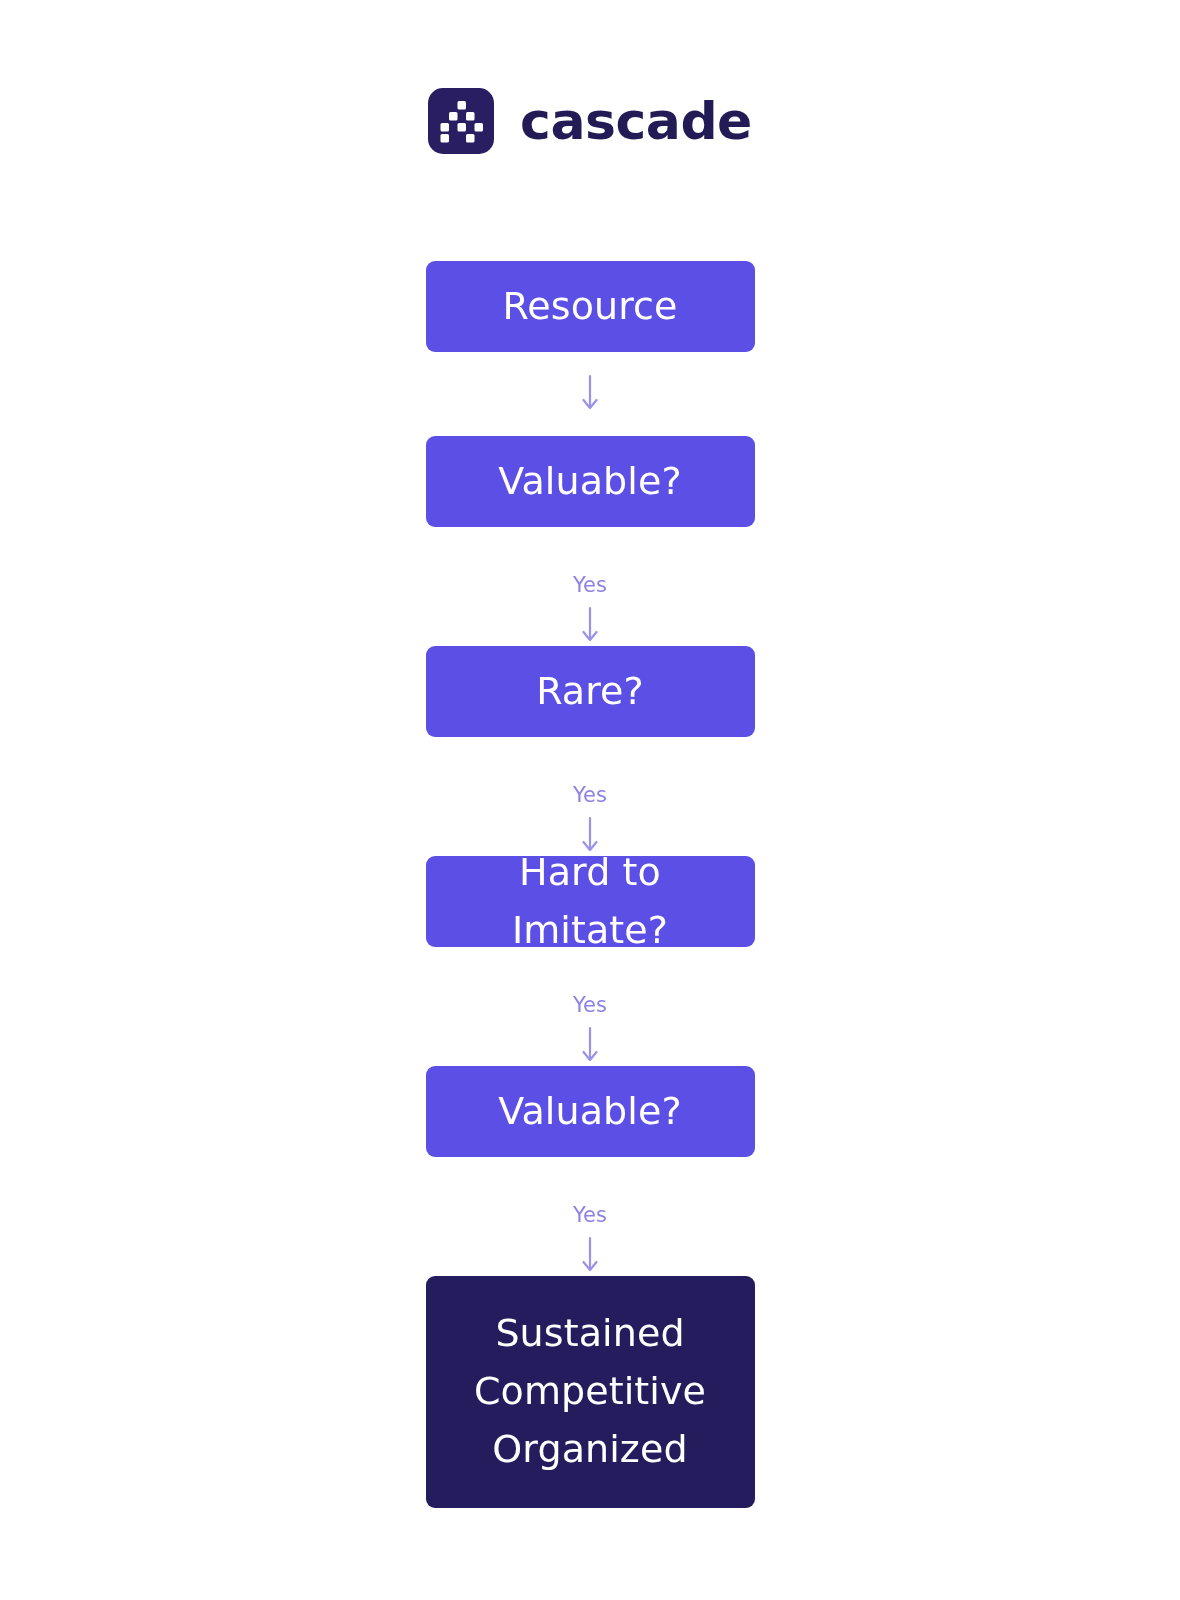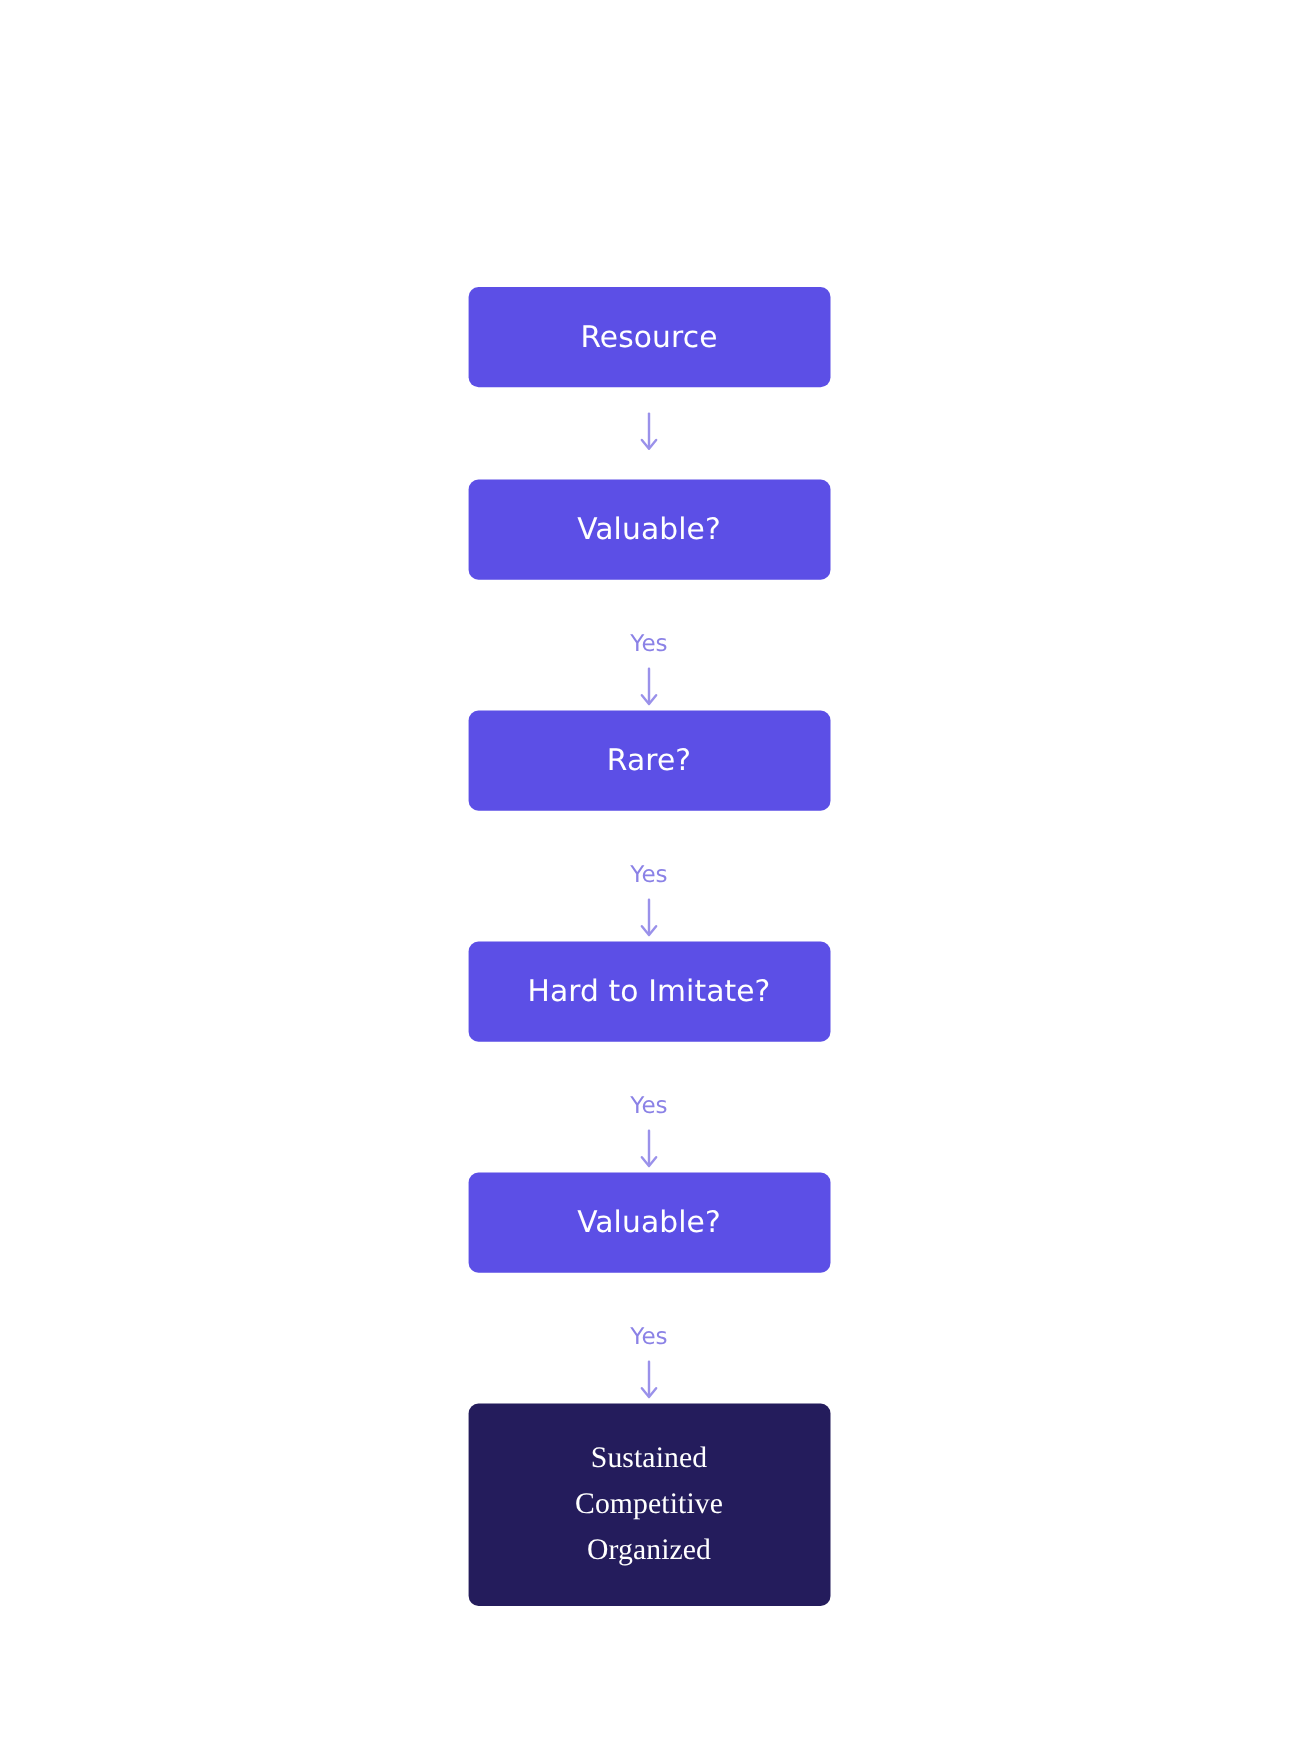--- a/index.html
+++ b/index.html
@@ -65,41 +65,41 @@
   }
 
   .node {
     width: 329px;
     border-radius: 9px;
     display: flex;
     align-items: center;
     justify-content: center;
     text-align: center;
     color: #ffffff;
-    font-size: 27px;
+    font-size: 38px;
     font-weight: 400;
     letter-spacing: 0.1px;
     line-height: 1.52;
     padding: 0 14px;
     font-family: "DejaVu Sans", "Liberation Sans", sans-serif;
   }
 
   .node--step {
     height: 91px;
     background: #5c4fe6;
   }
 
   .node--terminal {
     background: #241c5c;
     padding: 28px 14px 30px;
     min-height: 184px;
     line-height: 1.53;
   }
 
-  .node--terminal .node-text { display: block; font-family: Liberation Serif, serif; }
+  .node--terminal .node-text { display: block; }
 
   
   .connector {
     width: 329px;
     display: flex;
     flex-direction: column;
     align-items: center;
     justify-content: center;
   }
 
@@ -125,20 +125,39 @@
     fill: none;
     stroke-linecap: round;
     stroke-linejoin: round;
   }
 </style>
 </head>
 <body>
 
 <div class="page">
 
+  <div class="brand">
+    <div class="brand-mark">
+      <svg viewBox="0 0 66 66" aria-hidden="true">
+
+        <rect x="29.5" y="13" width="8.5" height="8.5" rx="1.6" fill="#ffffff"></rect>
+
+        <rect x="21" y="24" width="8.5" height="8.5" rx="1.6" fill="#ffffff"></rect>
+        <rect x="38" y="24" width="8.5" height="8.5" rx="1.6" fill="#ffffff"></rect>
+
+        <rect x="12.5" y="35" width="8.5" height="8.5" rx="1.6" fill="#ffffff"></rect>
+        <rect x="29.5" y="35" width="8.5" height="8.5" rx="1.6" fill="#ffffff"></rect>
+        <rect x="46.5" y="35" width="8.5" height="8.5" rx="1.6" fill="#ffffff"></rect>
+
+        <rect x="12.5" y="46" width="8.5" height="8.5" rx="1.6" fill="#ffffff"></rect>
+        <rect x="38" y="46" width="8.5" height="8.5" rx="1.6" fill="#ffffff"></rect>
+      </svg>
+    </div>
+    <div class="brand-word">cascade</div>
+  </div>
 
   <div class="flow">
 
     <div class="node node--step">
       <span class="node-text">Resource</span>
     </div>
 
     <div class="connector connector--plain">
       <svg class="arrow-glyph" viewBox="0 0 26 40">
         <line x1="13" y1="2" x2="13" y2="33"></line>

